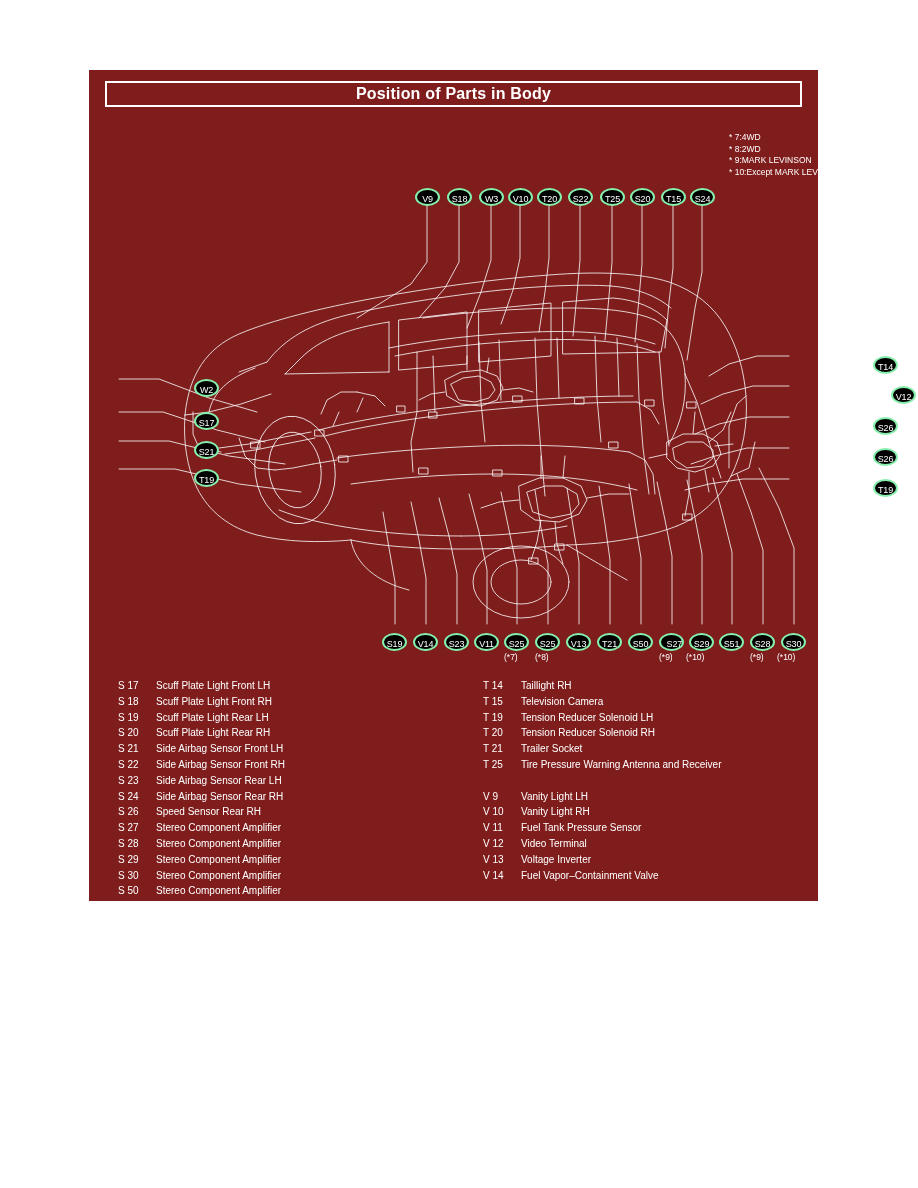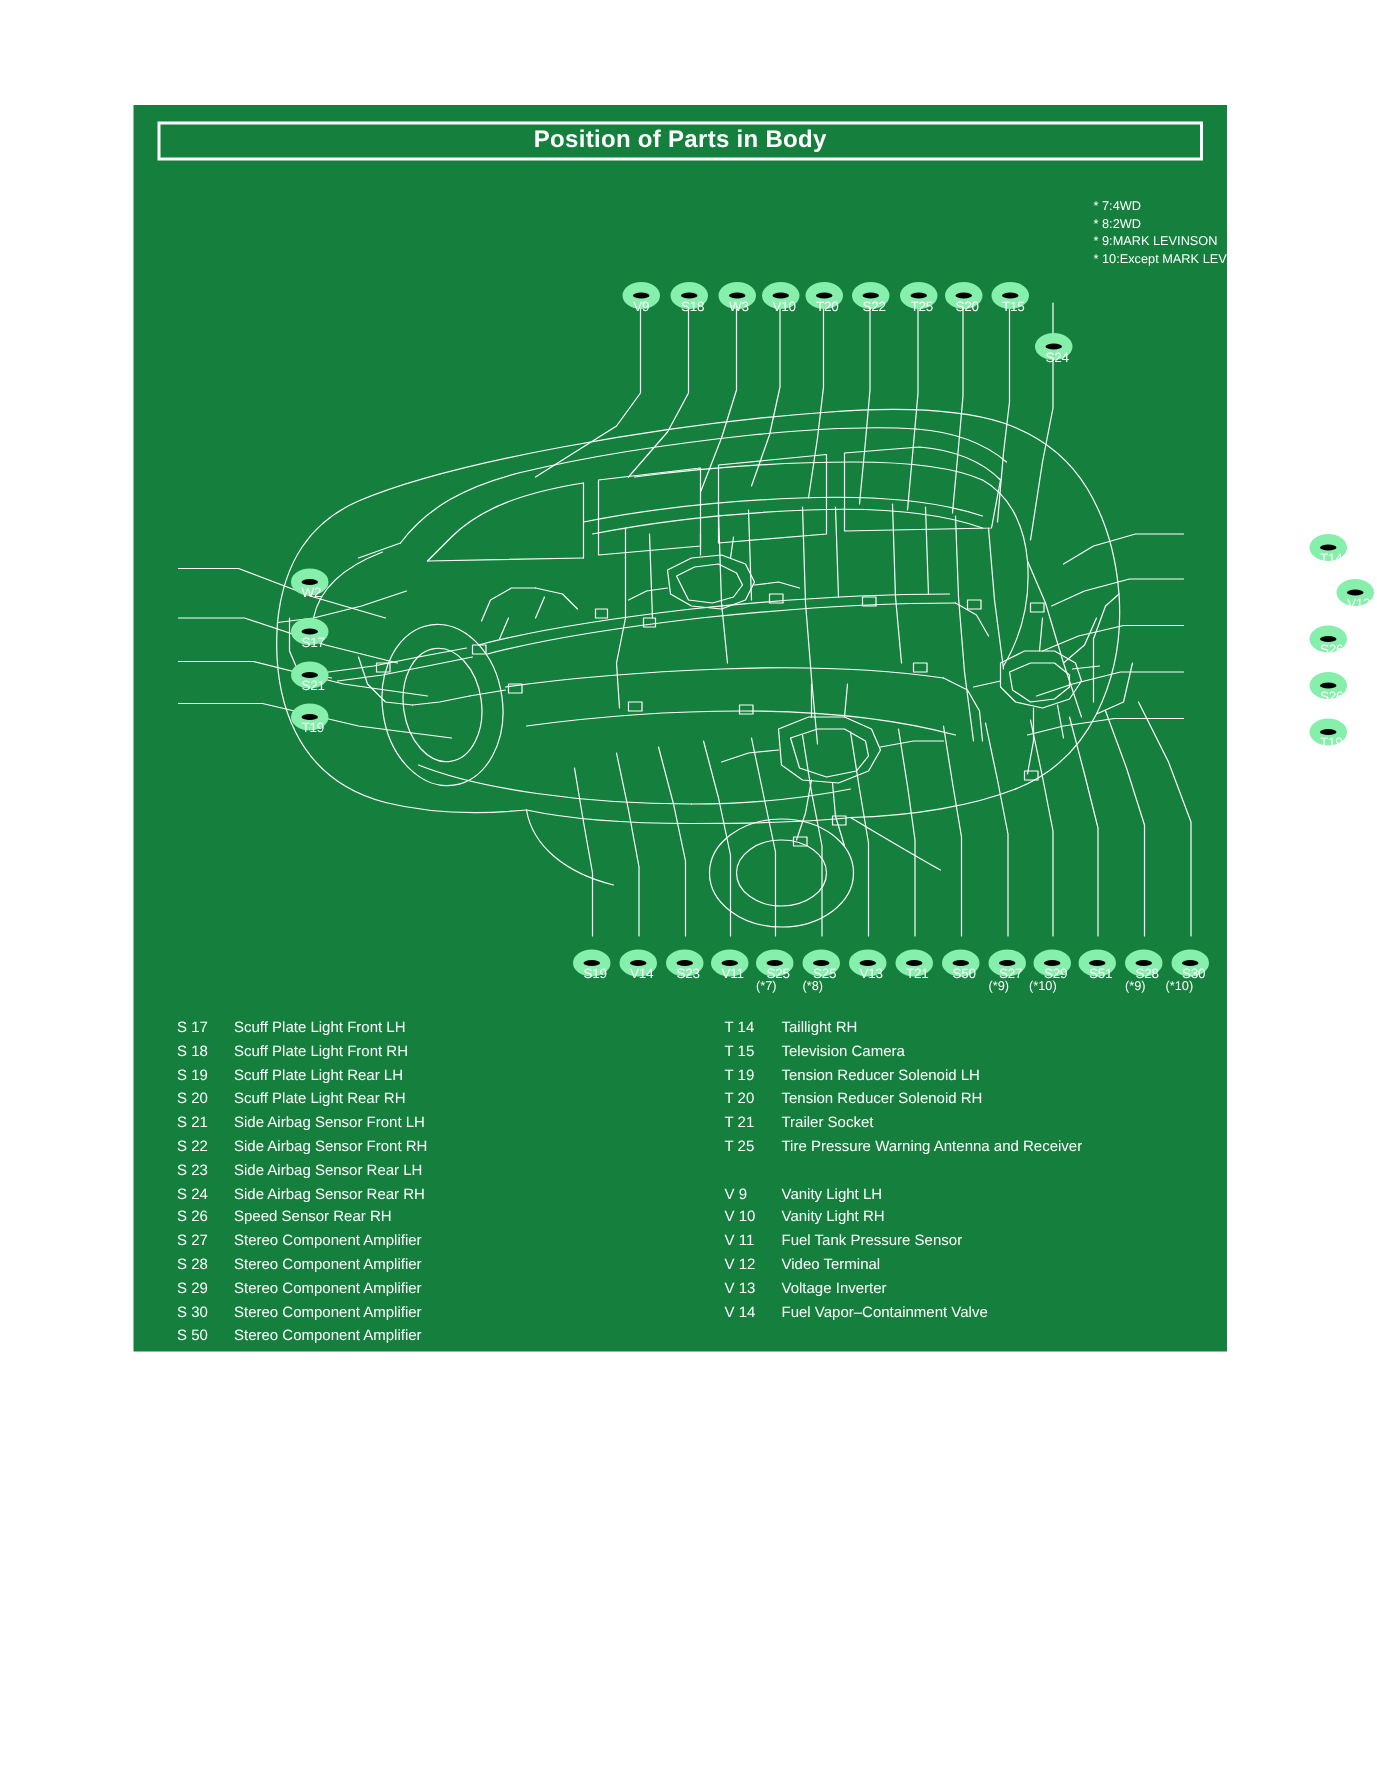--- a/index.html
+++ b/index.html
@@ -23,21 +23,21 @@
     background: #ffffff;
   }
 
   
   #panel {
     position: absolute;
     left: 89px;
     top: 70px;
     width: 729px;
     height: 831px;
-    background: #15803d;
+    background: #7f1d1d;
   }
 
   
   #title-bar {
     position: absolute;
     left: 16px;
     top: 11px;
     width: 697px;
     height: 26px;
     border: 2px solid #ffffff;
@@ -61,21 +61,21 @@
     width: 729px;
     height: 550px;
   }
   #figure svg { display: block; }
 
   
   .bub {
     position: absolute;
     width: 25px;
     height: 18px;
-    border: 7px solid #86efac;
+    border: 2px solid #86efac;
     border-radius: 50%;
     color: #ffffff;
     font-size: 9px;
     line-height: 18px;
     text-align: center;
     box-sizing: border-box;
     background: #000000;
     letter-spacing: -0.2px;
   }
   .subnote {
@@ -300,21 +300,21 @@
 
     <div class="bub" style="left:326px; top:118px;">V9</div>
     <div class="bub" style="left:358px; top:118px;">S18</div>
     <div class="bub" style="left:390px; top:118px;">W3</div>
     <div class="bub" style="left:419px; top:118px;">V10</div>
     <div class="bub" style="left:448px; top:118px;">T20</div>
     <div class="bub" style="left:479px; top:118px;">S22</div>
     <div class="bub" style="left:511px; top:118px;">T25</div>
     <div class="bub" style="left:541px; top:118px;">S20</div>
     <div class="bub" style="left:572px; top:118px;">T15</div>
-    <div class="bub" style="left:601px; top:118px;margin-top:34px;">S24</div>
+    <div class="bub" style="left:601px; top:118px;">S24</div>
 
     <div class="bub" style="left:105px; top:309px;">W2</div>
     <div class="bub" style="left:105px; top:342px;">S17</div>
     <div class="bub" style="left:105px; top:371px;">S21</div>
     <div class="bub" style="left:105px; top:399px;">T19</div>
 
     <div class="bub" style="left:784px; top:286px;">T14</div>
     <div class="bub" style="left:802px; top:316px;">V12</div>
     <div class="bub" style="left:784px; top:347px;">S26</div>
     <div class="subnote" style="left:757px; top:340px;">(*8)</div>

